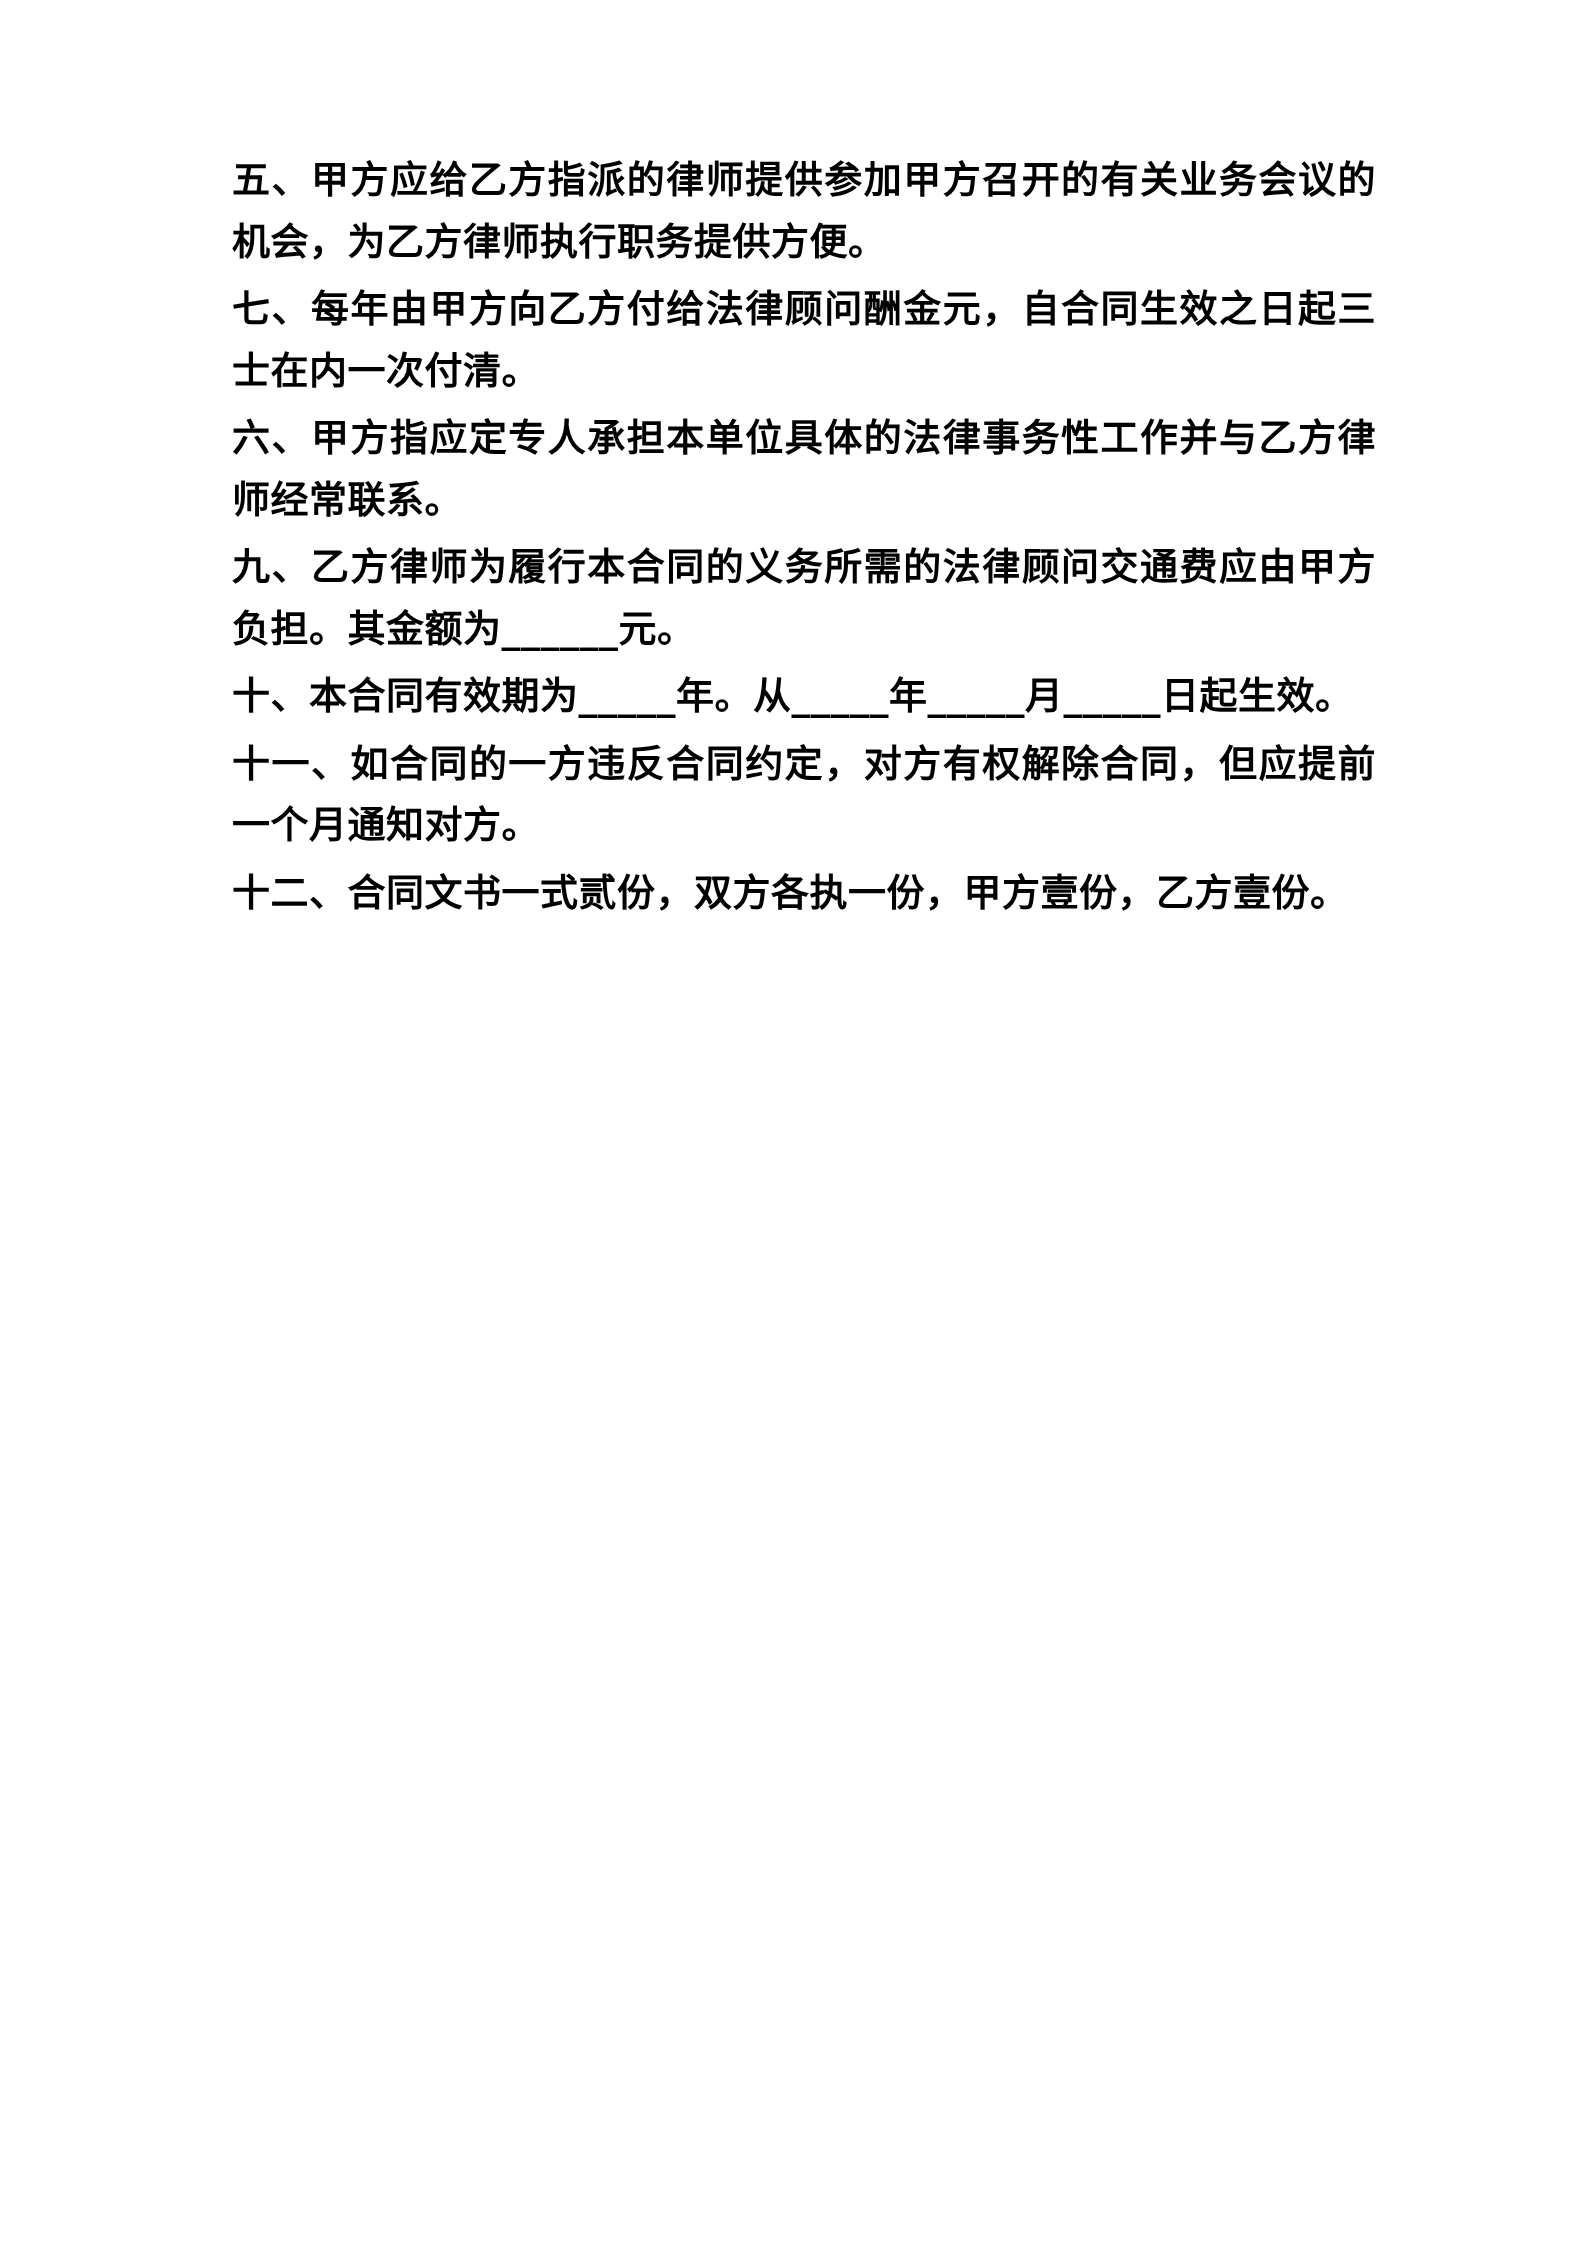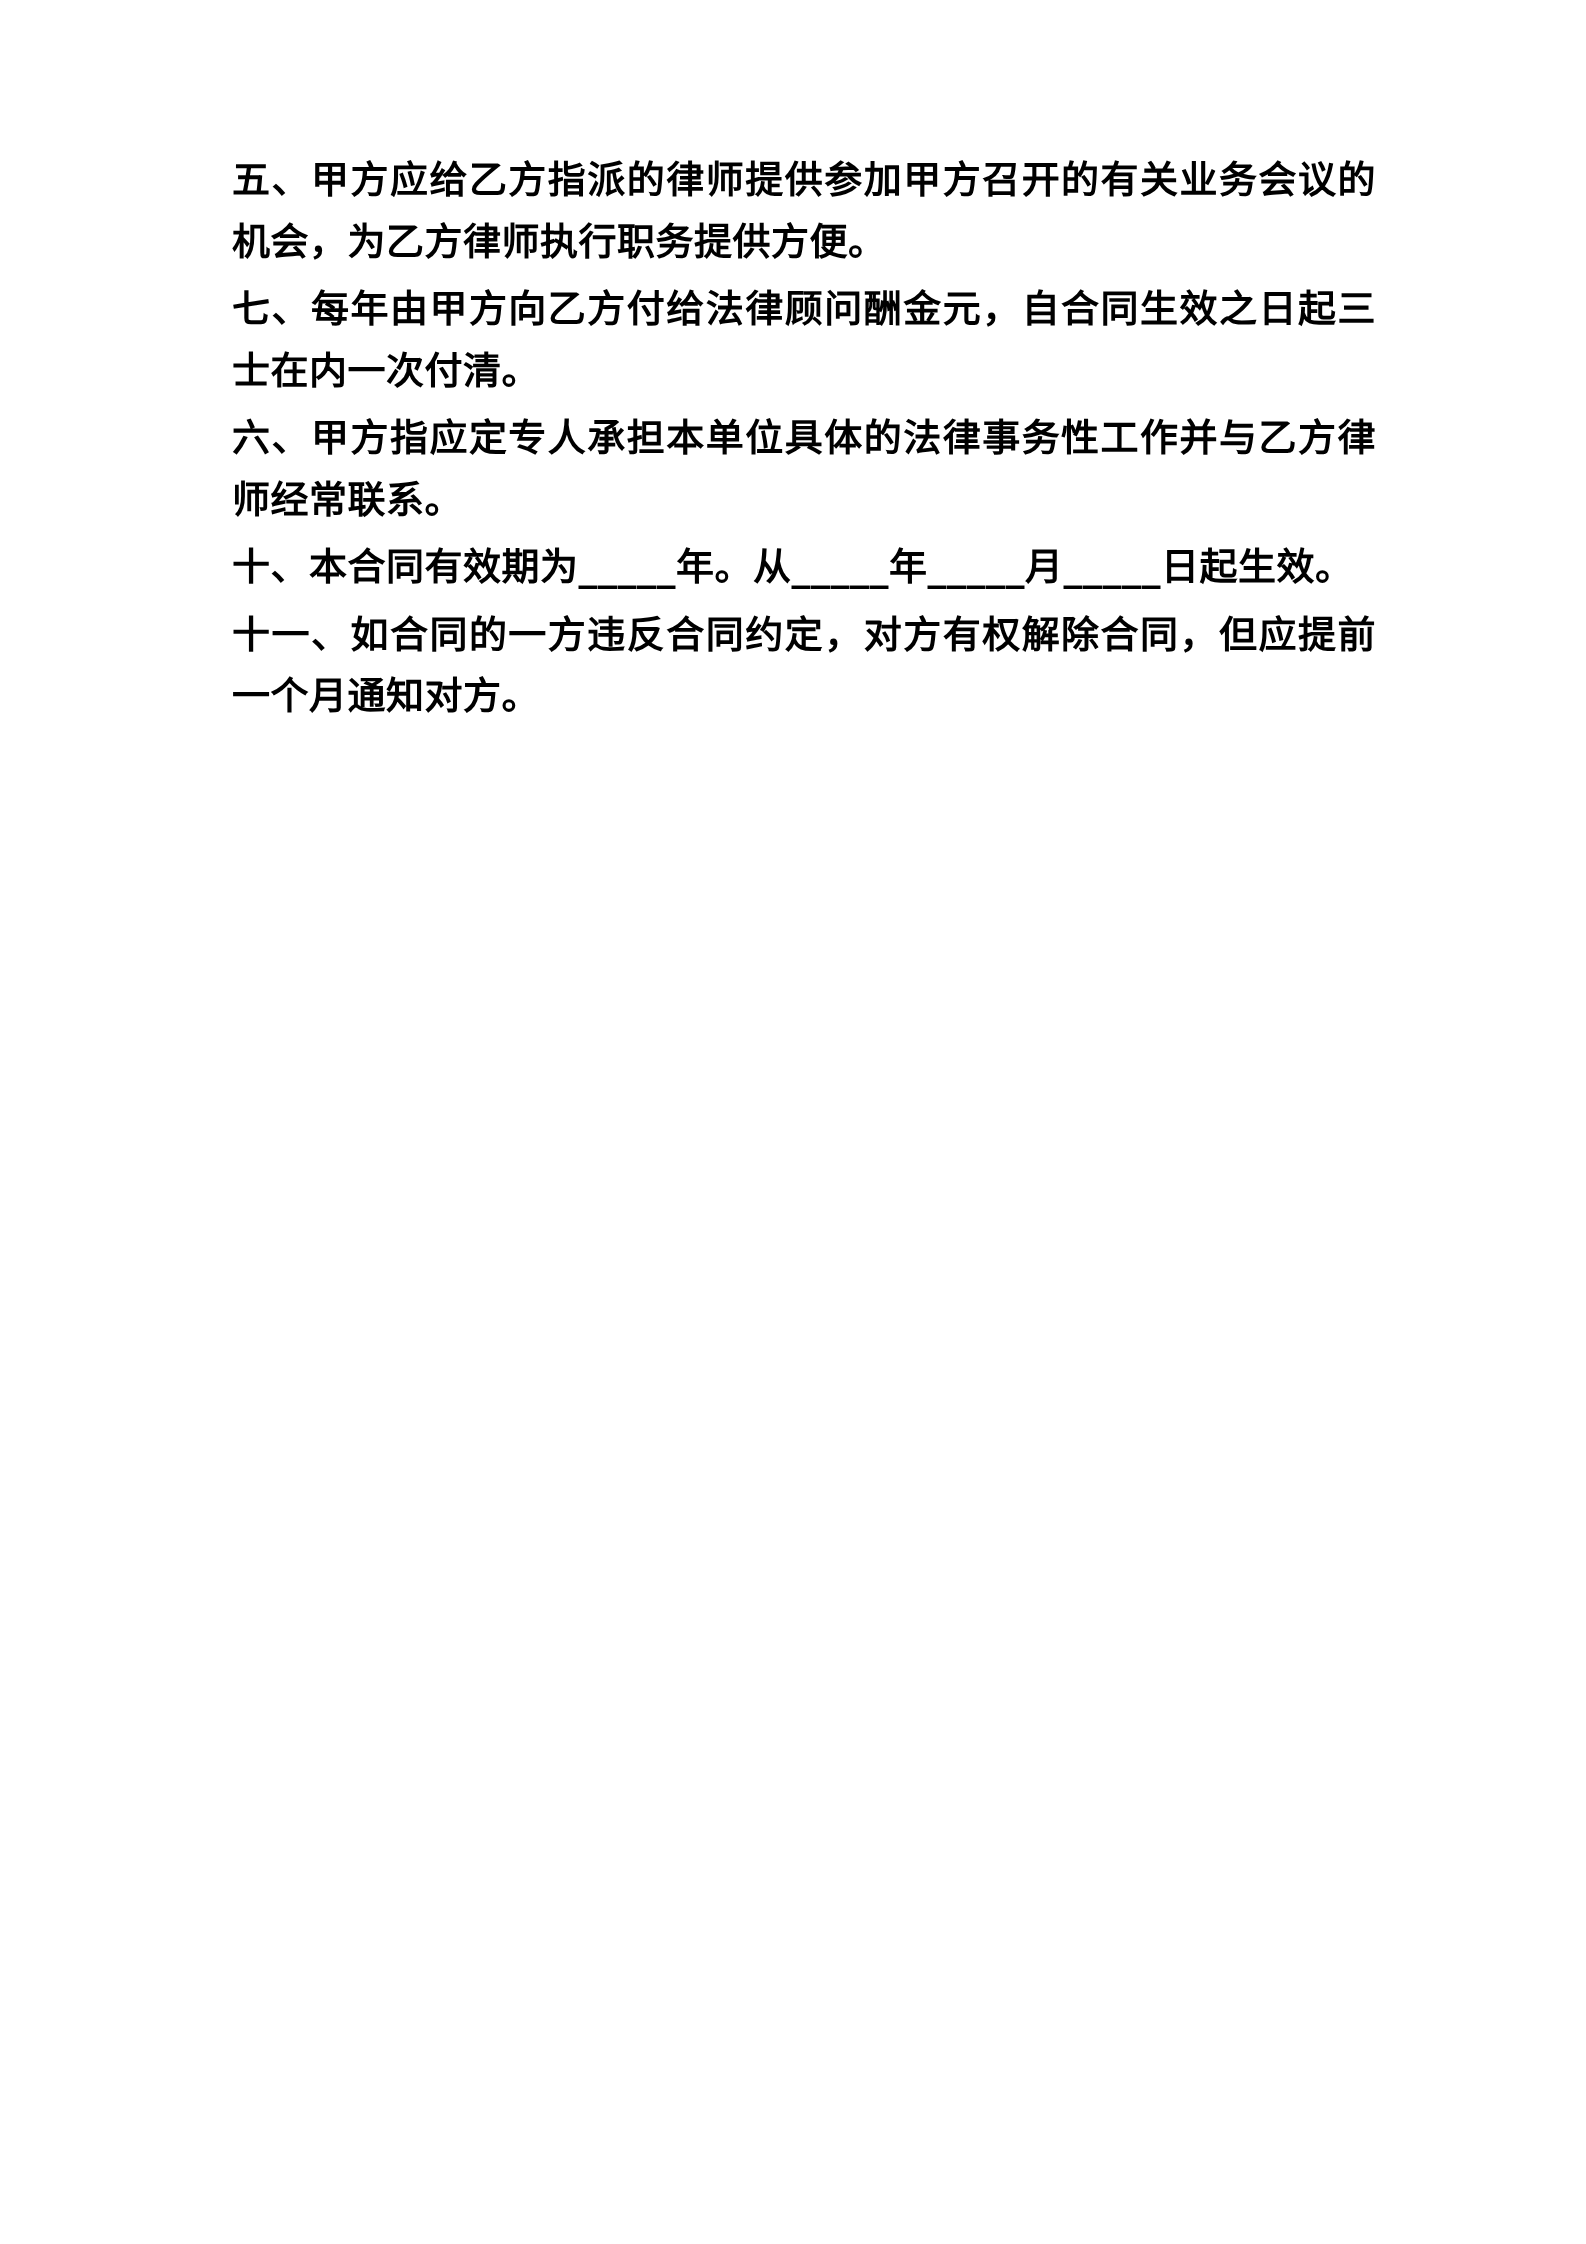--- a/index.html
+++ b/index.html
@@ -52,22 +52,24 @@
 <div class="page">
   <div class="doc-body">
 
     <p class="para">五、甲方应给乙方指派的律师提供参加甲方召开的有关业务会议的机会，为乙方律师执行职务提供方便。</p>
 
     <p class="para">七、每年由甲方向乙方付给法律顾问酬金元，自合同生效之日起三士在内一次付清。</p>
 
     <p class="para">六、甲方指应定专人承担本单位具体的法律事务性工作并与乙方律师经常联系。</p>
 
 
+    <p class="para">九、乙方律师为履行本合同的义务所需的法律顾问交通费应由甲方负担。其金额为______元。</p>
 
     <p class="para">十、本合同有效期为_____年。从_____年_____月_____日起生效。</p>
 
     <p class="para">十一、如合同的一方违反合同约定，对方有权解除合同，但应提前一个月通知对方。</p>
 
+    <p class="para">十二、合同文书一式贰份，双方各执一份，甲方壹份，乙方壹份。</p>
 
 
 
   </div>
 </div>
 
 </body></html>

